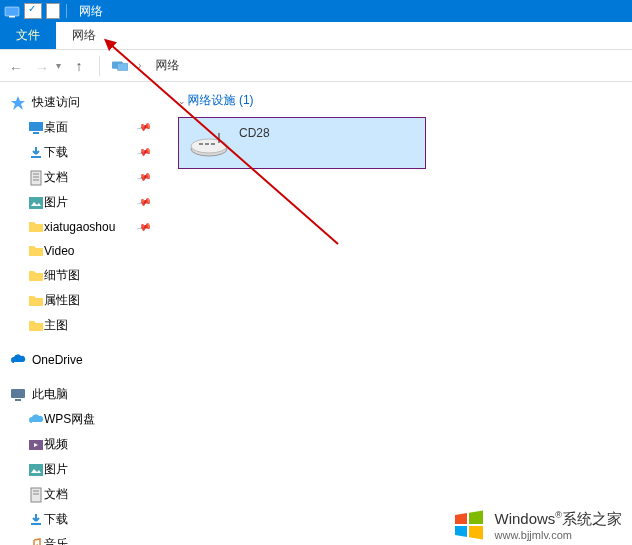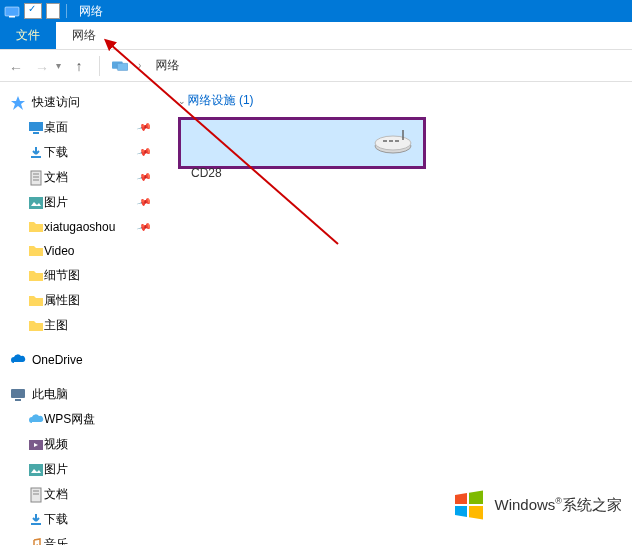--- a/index.html
+++ b/index.html
@@ -30,27 +30,27 @@
     
     .sidebar { width: 162px; padding: 8px 0 8px 10px; overflow-y: auto; }
     .sidebar-group-header { display: flex; align-items: center; gap: 6px; padding: 4px 0; font-size: 12px; cursor: pointer; }
     .sidebar-item { display: flex; align-items: center; padding: 4px 0 4px 18px; font-size: 12px; cursor: pointer; position: relative; }
     .pin { position: absolute; right: 12px; color: #888; font-size: 10px; transform: rotate(30deg); }
     .icon-box { width: 16px; height: 16px; display: inline-flex; align-items: center; justify-content: center; flex-shrink: 0; }
     
     .main-pane { flex: 1; padding: 6px 10px; overflow: auto; }
     .group-header { font-size: 12px; color: #0066cc; padding: 4px 6px; cursor: pointer; display: flex; align-items: center; gap: 2px; }
     .group-header .chev { font-size: 9px; color: #777; }
-    .device-tile { width: 248px; height: 52px; background: #cce8ff; border: 3px solid #701a75; display: flex; align-items: flex-end; gap: 10px; padding: 6px 10px; margin: 4px 0 0 6px; cursor: pointer; flex-direction: column; }
+    .device-tile { width: 248px; height: 52px; background: #cce8ff; border: 1px solid #701a75; display: flex; align-items: center; gap: 10px; padding: 6px 10px; margin: 4px 0 0 6px; cursor: pointer; }
     .device-icon { width: 40px; height: 28px; }
     .device-name { font-size: 12px; color: #333; align-self: flex-start; margin-top: 2px; }
     
     .annotation-arrow { position: absolute; top: 34px; left: 98px; pointer-events: none; z-index: 100; }
     
-    .watermark { position: absolute; right: 10px; bottom: 20px; display: flex; align-items: center; gap: 6px; z-index: 50; }
+    .watermark { position: absolute; right: 10px; bottom: 0; display: flex; align-items: center; gap: 6px; z-index: 50; }
     .wm-text { text-align: left; }
     .wm-line1 { font-size: 15px; color: #333; font-weight: 400; }
     .wm-line1 .tm { font-size: 9px; vertical-align: super; }
     .wm-line2 { font-size: 11px; color: #666; }
   </style>
 </head>
 <body>
 
 <div class="titlebar">
   <span class="icon-box sys-icon">
@@ -291,14 +291,15 @@
 
 <div class="watermark">
   <svg width="40" height="40" viewBox="0 0 40 40">
     <polygon points="6,10 18,8 18,19 6,19" fill="#f25022"></polygon>
     <polygon points="20,7.7 34,5.5 34,19 20,19" fill="#7fba00"></polygon>
     <polygon points="6,21 18,21 18,32 6,30" fill="#00a4ef"></polygon>
     <polygon points="20,21 34,21 34,34.5 20,32.3" fill="#ffb900"></polygon>
   </svg>
   <div class="wm-text">
     <div class="wm-line1"><span>Windows</span><span class="tm">®</span><span>系统之家</span></div>
+    <div class="wm-line2">www.bjjmlv.com</div>
   </div>
 </div>
 
 </body></html>

